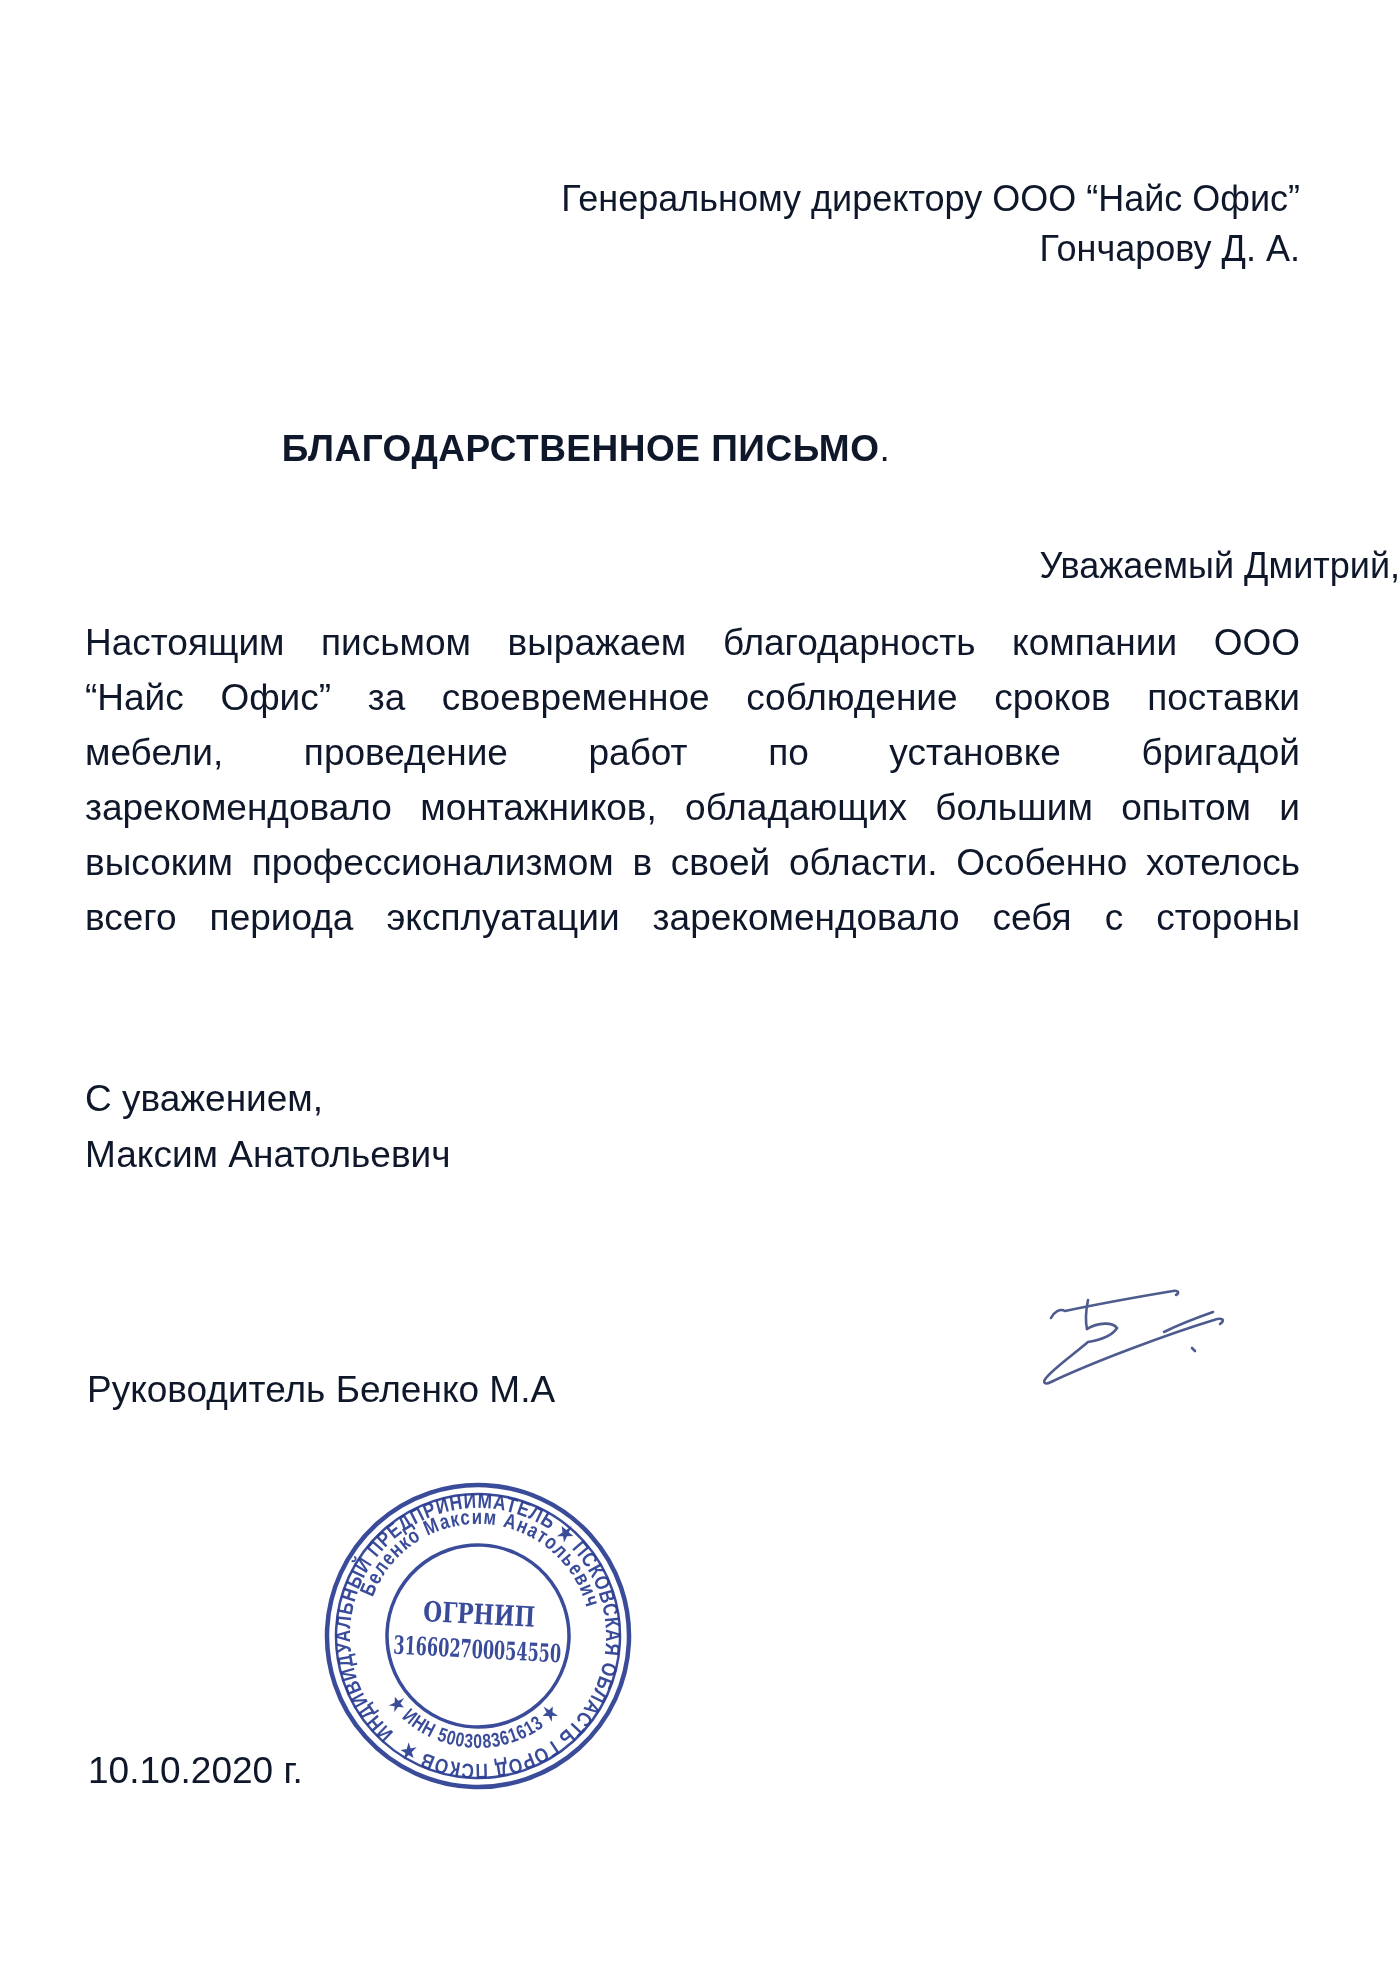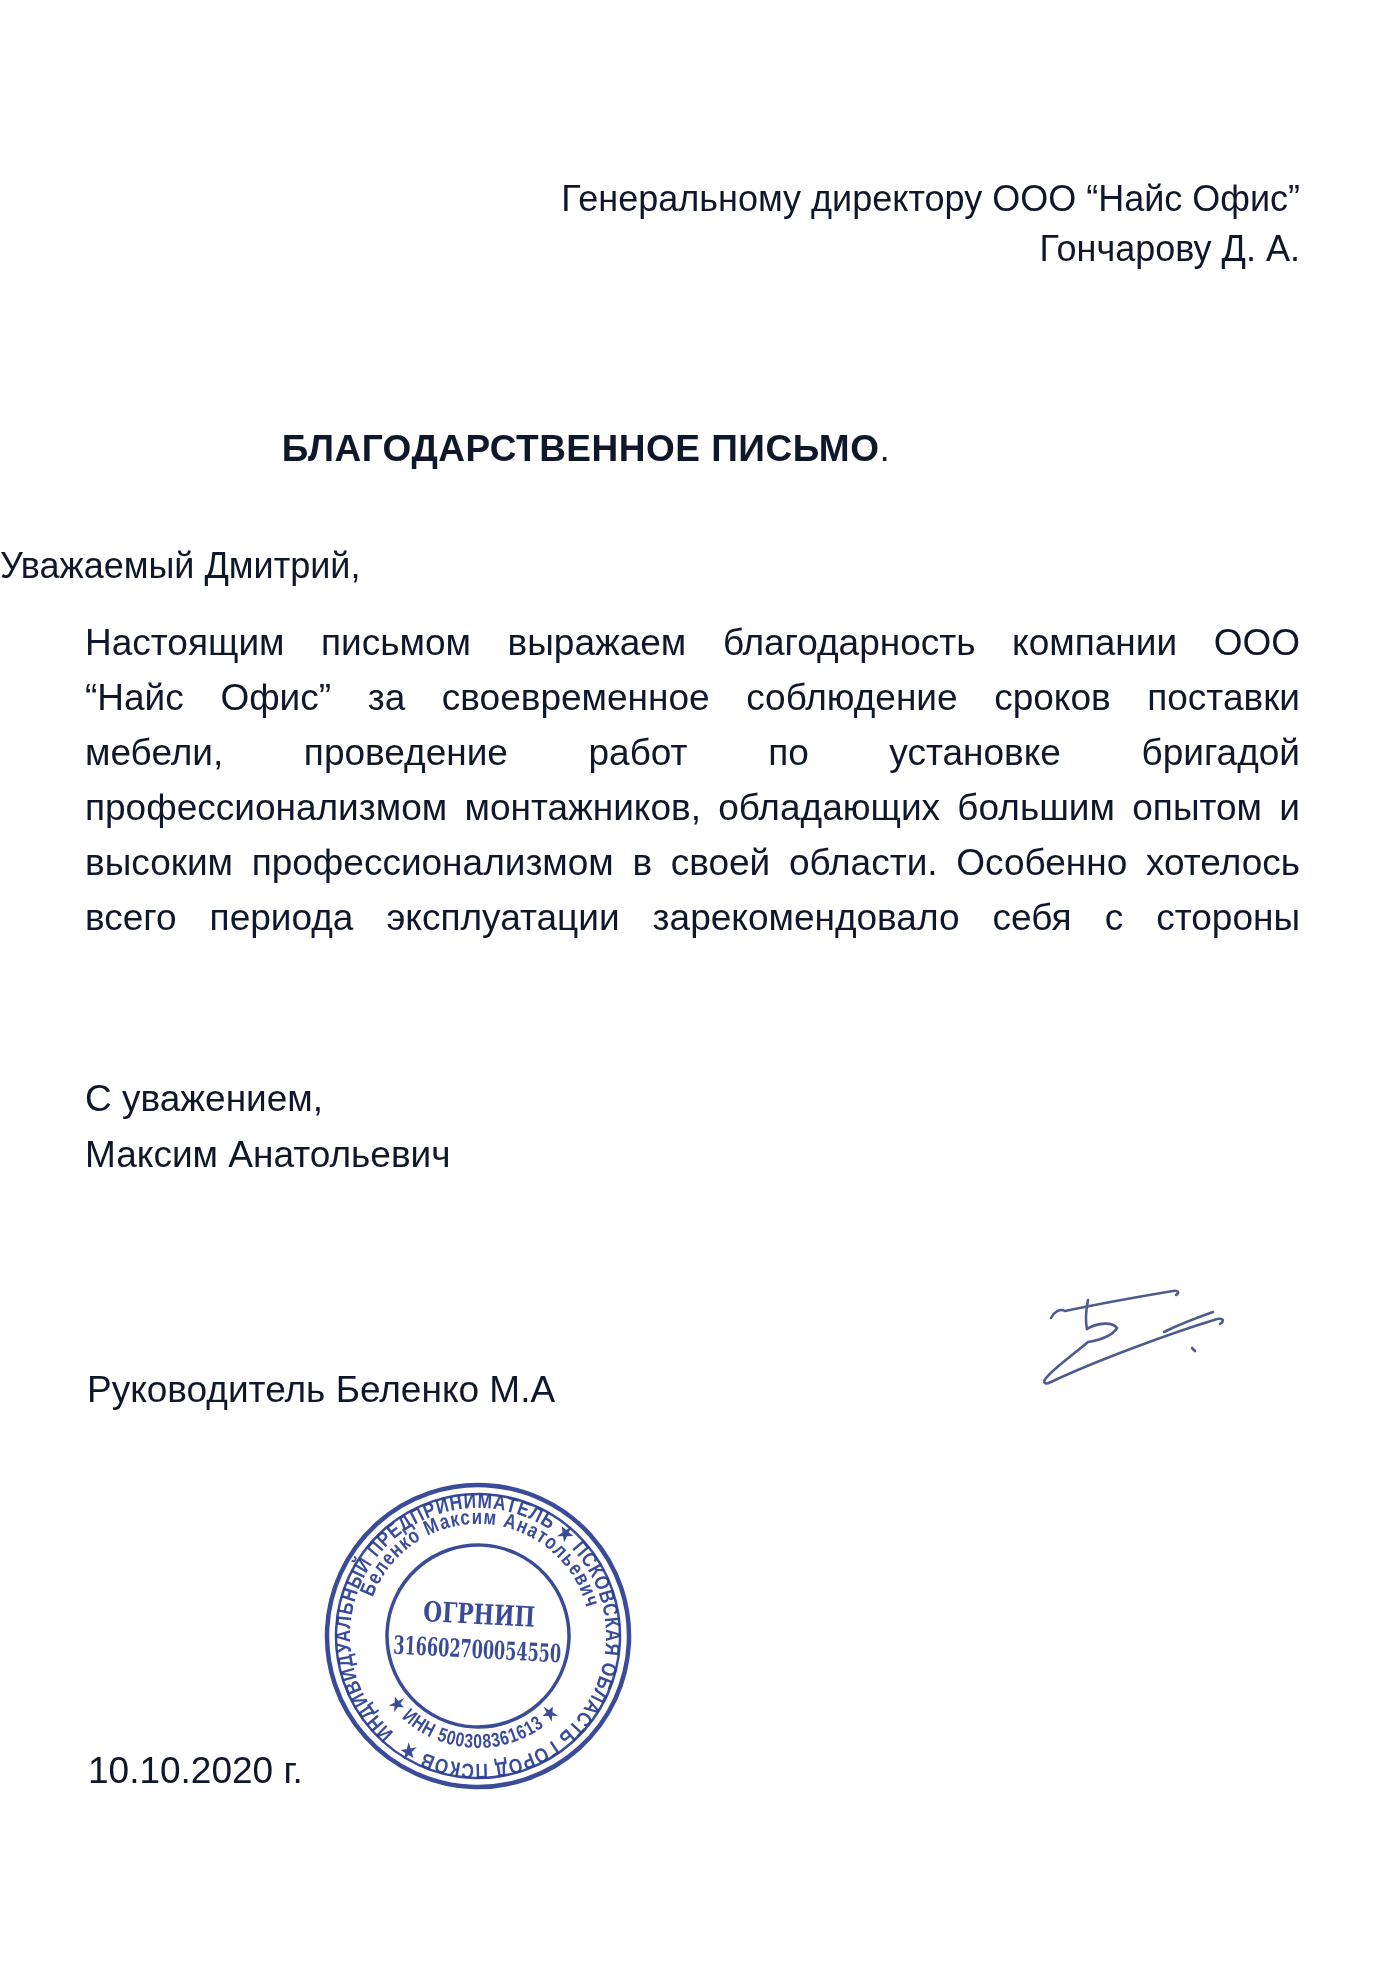--- a/index.html
+++ b/index.html
@@ -13,21 +13,21 @@
     position:absolute; top:174px; right:100px; left:400px;
     text-align:right; font-size:36px; line-height:50px; white-space:nowrap;
   }
   .title-line {
     position:absolute; top:426px; left:0; width:1172px;
     text-align:center; font-size:37px; line-height:46px; letter-spacing:0.5px;
   }
   .title-line .bold { font-weight:bold; }
   .salutation {
     position:absolute; top:543px; left:0; width:1400px;
-    text-align:left; font-size:36px; line-height:46px;
+    text-align:right; font-size:36px; line-height:46px;
   }
   .body-block {
     position:absolute; top:615px; left:85px; width:1215px;
     font-size:37px; line-height:55px;
   }
   .jline { text-align:justify; text-align-last:justify; }
   .jline.last { text-align-last:left; }
   .closing-block {
     position:absolute; top:1071px; left:85px;
     font-size:37px; line-height:56px;
@@ -56,21 +56,21 @@
   </div>
 
   <div class="title-line"><span class="bold">БЛАГОДАРСТВЕННОЕ ПИСЬМО</span><span>.</span></div>
 
   <div class="salutation">Уважаемый Дмитрий,</div>
 
   <div class="body-block">
     <div class="jline">Настоящим письмом выражаем благодарность компании ООО</div>
     <div class="jline">“Найс Офис” за своевременное соблюдение сроков поставки</div>
     <div class="jline">мебели, проведение работ по установке бригадой</div>
-    <div class="jline">профессионализмом монтажников, обладающих большим опытом и</div>
+    <div class="jline">зарекомендовало монтажников, обладающих большим опытом и</div>
     <div class="jline">высоким профессионализмом в своей области. Особенно хотелось</div>
     <div class="jline">всего периода эксплуатации зарекомендовало себя с стороны</div>
   </div>
 
   <div class="closing-block">
     <div>С уважением,</div>
     <div>Максим Анатольевич</div>
   </div>
 
   <svg class="signature-svg" width="230" height="140" viewBox="0 0 230 140">

